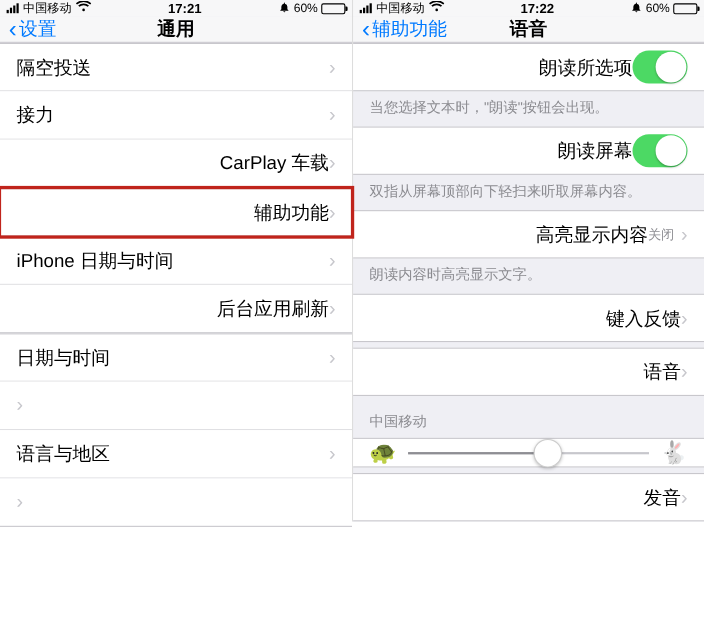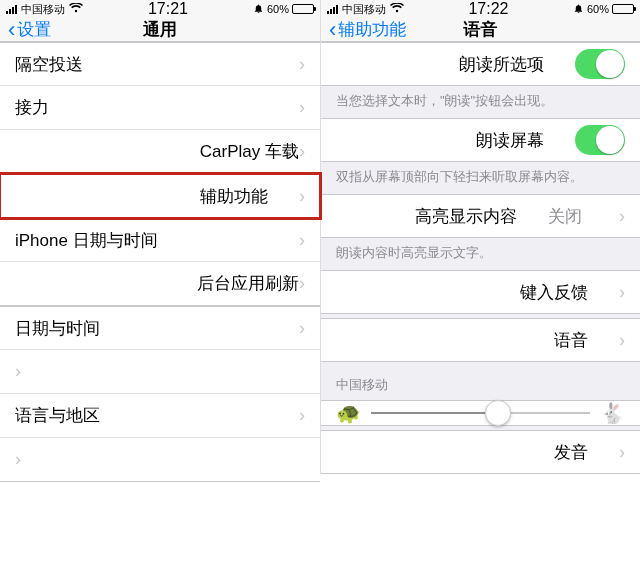--- a/index.html
+++ b/index.html
@@ -32,21 +32,21 @@
     font-size: 11px;
     color: #000;
   }
   .sb-left, .sb-right { display: flex; align-items: center; gap: 4px; }
   .sb-right { gap: 3px; }
   .signal { display: inline-flex; align-items: flex-end; gap: 1px; }
   .signal i { width: 2px; background: #000; display: inline-block; }
   .signal i:nth-child(1){height:3px}.signal i:nth-child(2){height:5px}
   .signal i:nth-child(3){height:7px}.signal i:nth-child(4){height:9px}
   .wifi { font-size: 11px; }
-  .sb-time { font-weight: 400; font-size: 16px; }
+  .sb-time { font-weight: 700; font-size: 12px; }
   .battery-shell {
     width: 22px; height: 10px; border: 1px solid #000; border-radius: 2px;
     position: relative; display: inline-block;
   }
   .battery-shell::after {
     content:""; position:absolute; right:-3px; top:2px; width:2px; height:4px;
     background:#000; border-radius:0 1px 1px 0;
   }
   .battery-fill { height: 100%; background: #000; }
 
@@ -82,24 +82,24 @@
     background: #fff;
     min-height: 44px;
     display: flex;
     align-items: center;
     padding: 0 15px;
     font-size: 17px;
     color: #000;
     position: relative;
     border-bottom: 1px solid #e0e0e3;
   }
-  .cell.first-in-group { border-top: 1px solid #c8c7cc; gap: 31px; }
+  .cell.first-in-group { border-top: 1px solid #c8c7cc; }
   .cell.last-in-group { border-bottom: 1px solid #c8c7cc; text-align: right; }
   .cell .label { flex: 1; }
-  .cell .detail { color: #8e8e93; font-size: 17px; margin-right: 6px; }
+  .cell .detail { color: #8e8e93; font-size: 12px; margin-right: 6px; }
   .cell .chevron { color: #c7c7cc; font-size: 18px; }
   .group-gap { height: 30px; }
   .group-gap-sm { height: 18px; }
   .footer-note {
     font-size: 13px; color: #8a8a8f; padding: 6px 15px 8px;
   }
   .cell.highlighted {
     outline: 3px solid #c0241c;
     outline-offset: -1px;
     z-index: 2;

